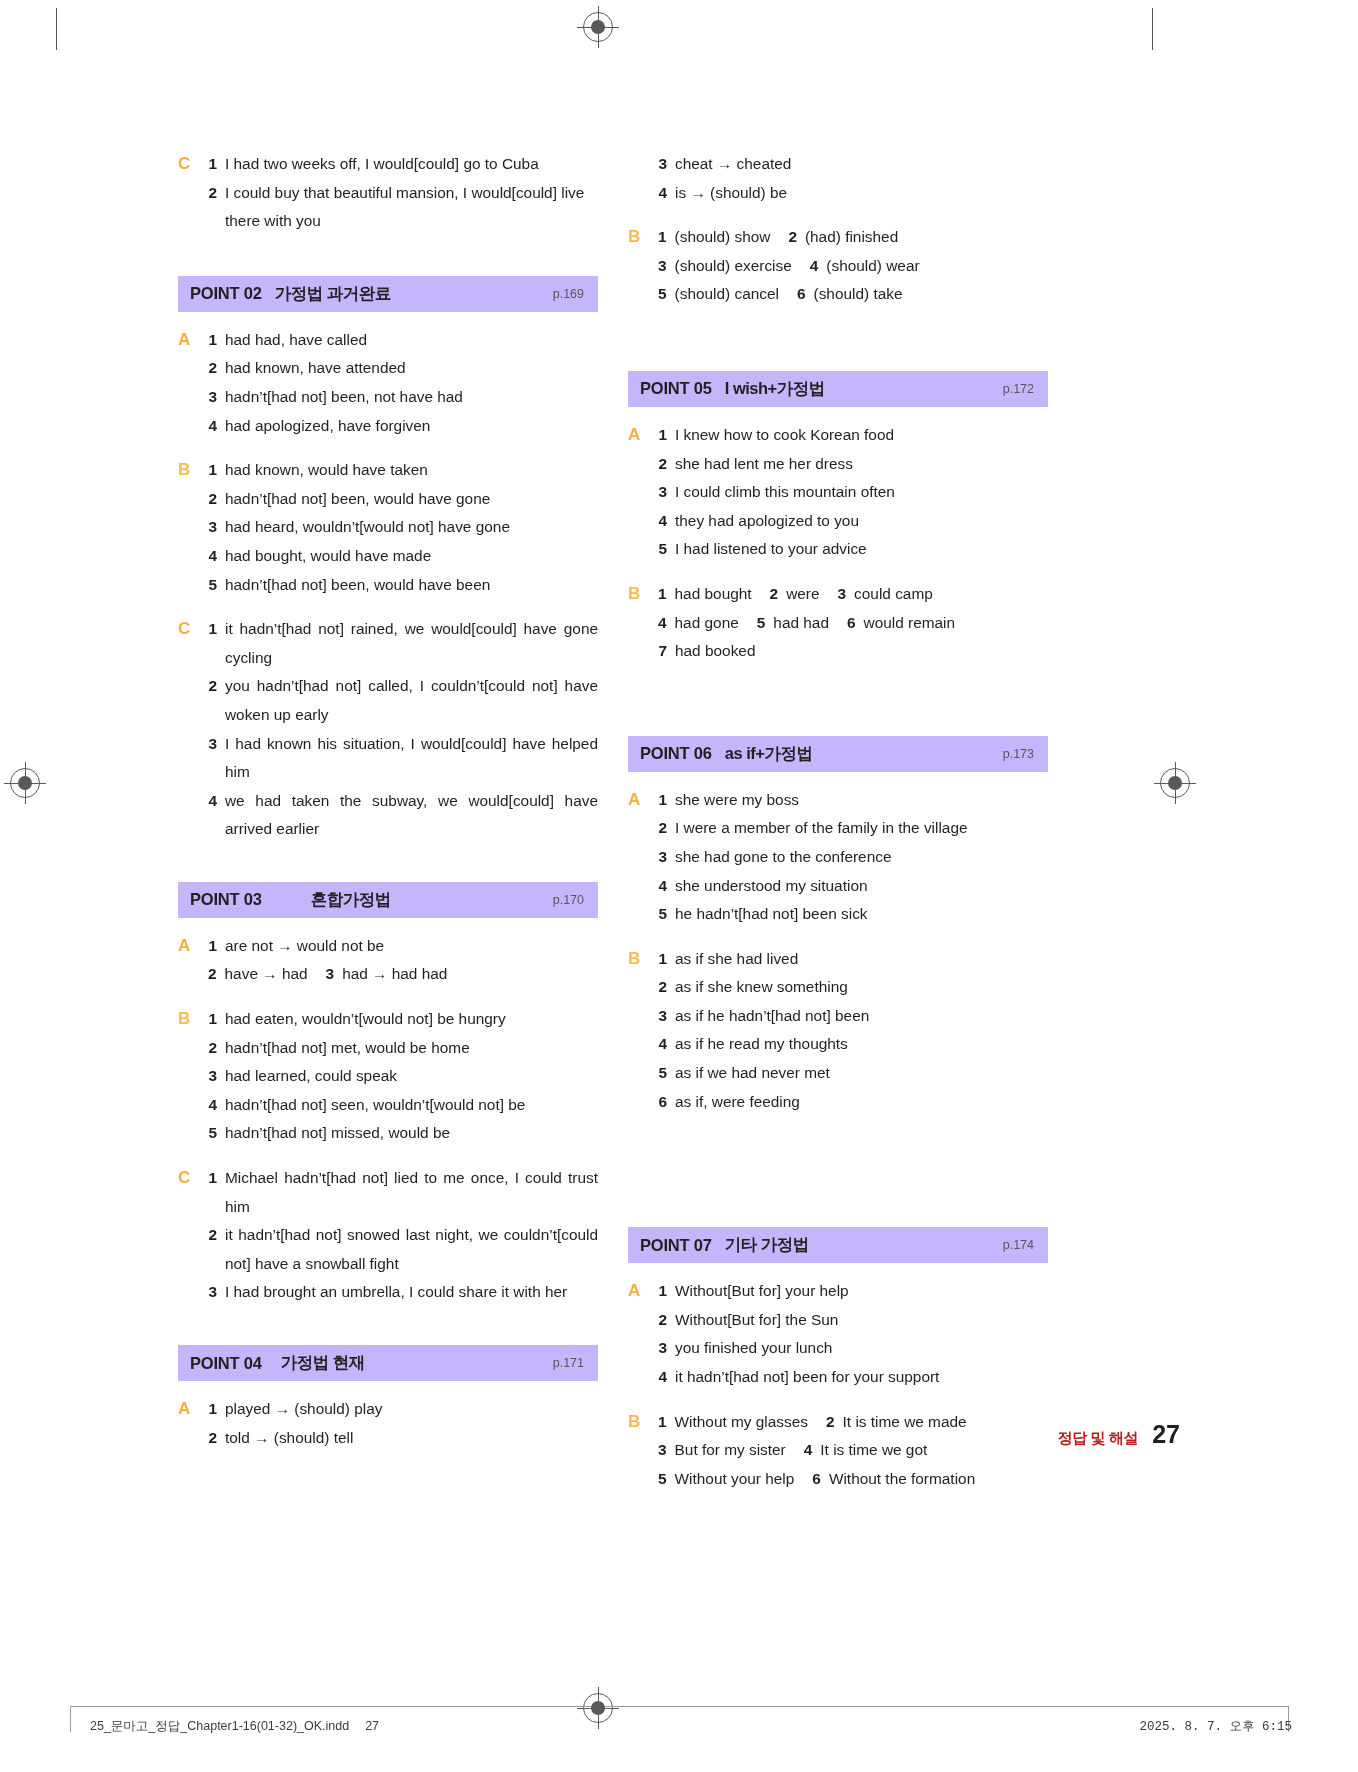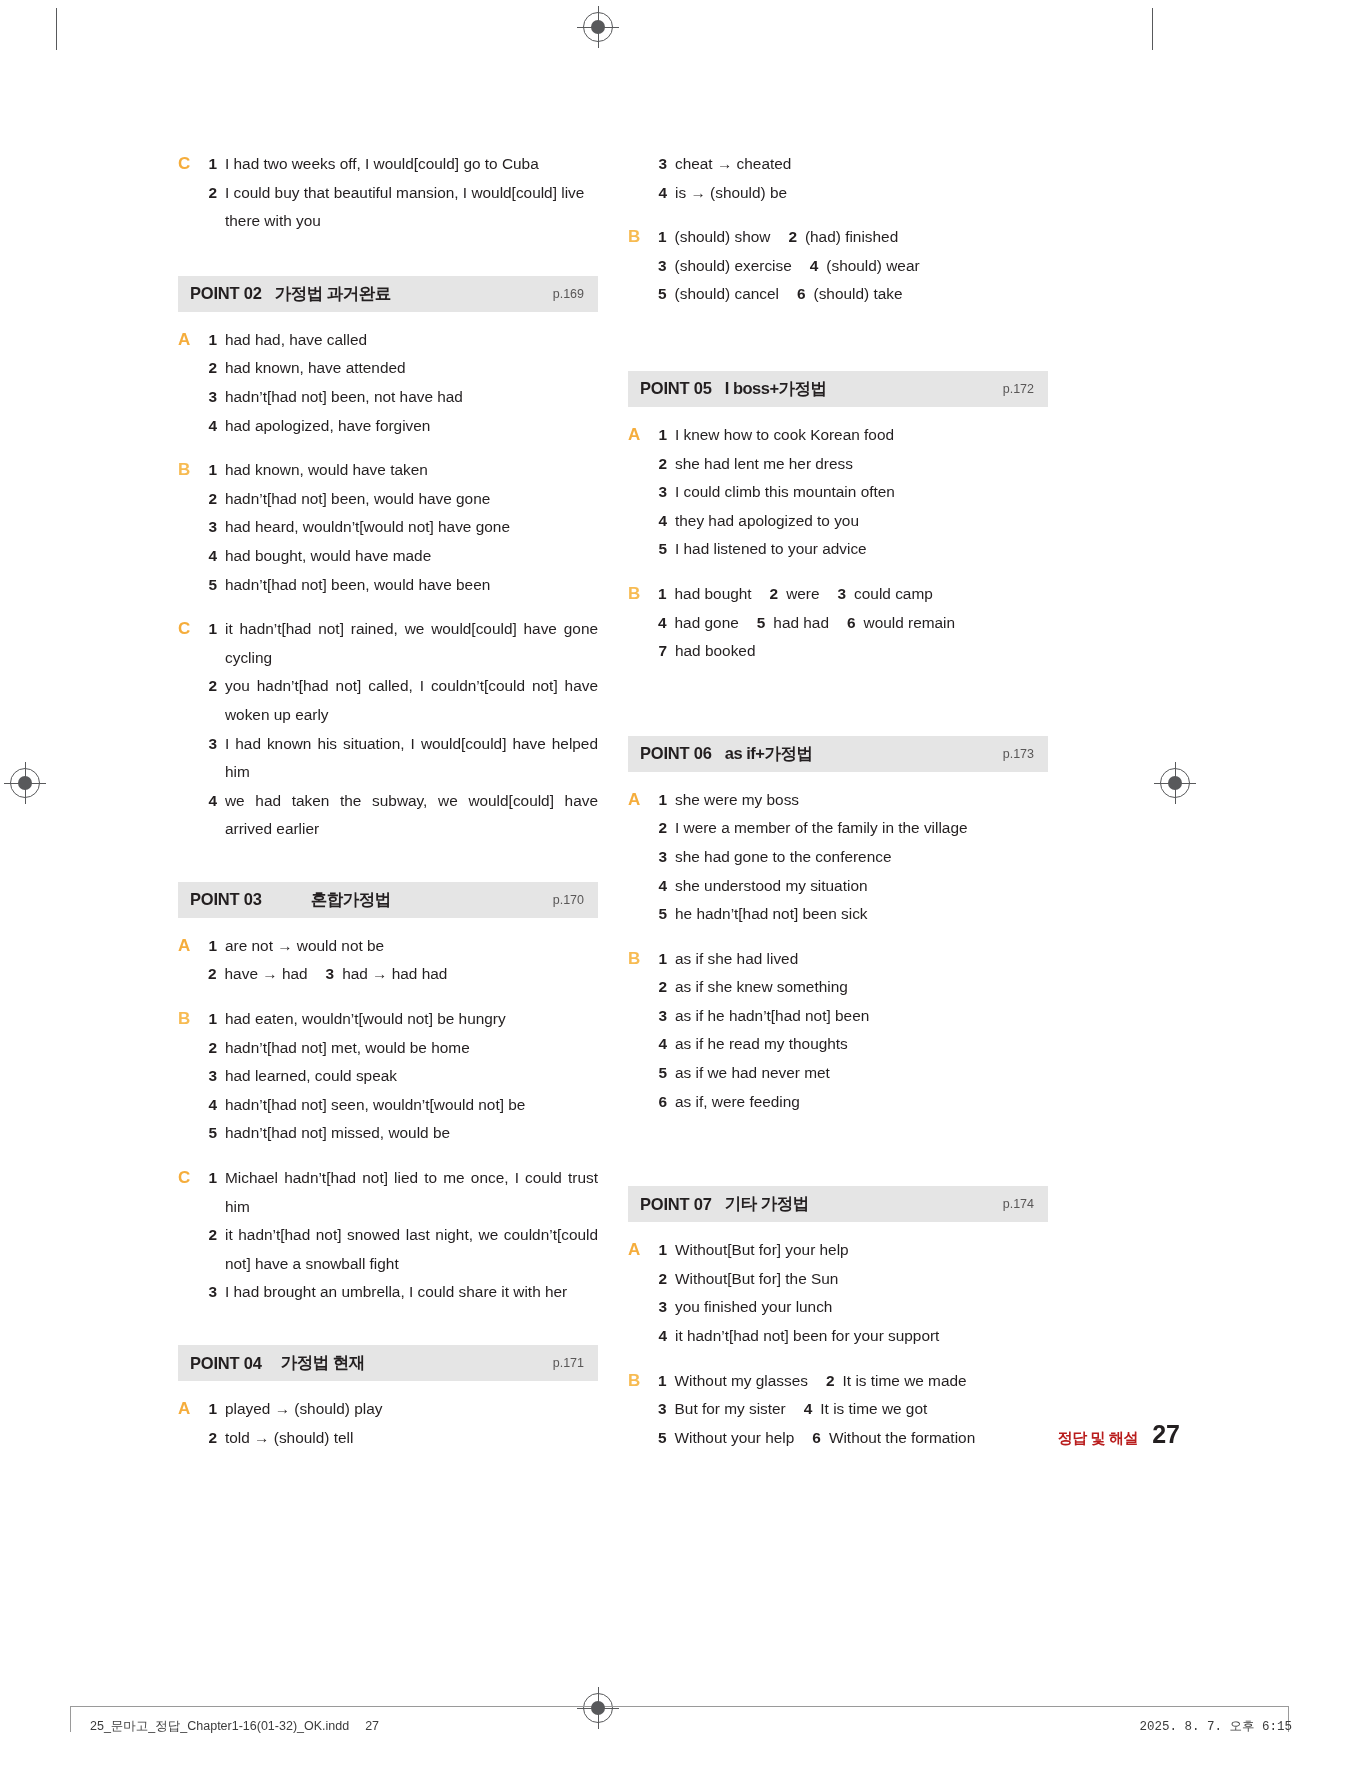--- a/index.html
+++ b/index.html
@@ -57,21 +57,21 @@
   .col {
     position: absolute;
     width: 420px;
     top: 150px;
   }
   .col-left  { left: 178px; }
   .col-right { left: 628px; }
 
   
   .point-bar {
-    background: #e5e5e5;
+    background: #c4b5fd;
     height: 36px;
     display: flex;
     align-items: center;
     padding: 0 14px 0 12px;
     box-sizing: border-box;
     margin-top: 34px;
     margin-bottom: 14px;
     position: relative;
   }
   .point-bar .pt-label {
@@ -452,21 +452,21 @@
             </span>
             <span class="seg">
               <span class="n">6</span>
               <span>(should) take</span>
             </span>
           </div>
         </div>
       </div>
       <div class="point-bar" style="margin-top: 62px;">
         <span class="pt-label">POINT 05</span>
-        <span class="pt-title">I boss+가정법</span>
+        <span class="pt-title">I wish+가정법</span>
         <span class="pt-page">p.172</span>
       </div>
       <div class="group">
         <div class="group-letter letter-a">A</div>
         <div class="group-items">
           <div class="ans-line">
             <span class="ans-num">1</span>
             <span class="ans-text">I knew how to cook Korean food</span>
           </div>
           <div class="ans-line">
@@ -576,21 +576,21 @@
           <div class="ans-line">
             <span class="ans-num">5</span>
             <span class="ans-text">as if we had never met</span>
           </div>
           <div class="ans-line">
             <span class="ans-num">6</span>
             <span class="ans-text">as if, were feeding</span>
           </div>
         </div>
       </div>
-      <div class="point-bar" style="margin-top: 70px;">
+      <div class="point-bar" style="margin-top: 111px;">
         <span class="pt-label">POINT 07</span>
         <span class="pt-title">기타 가정법</span>
         <span class="pt-page">p.174</span>
       </div>
       <div class="group">
         <div class="group-letter letter-a">A</div>
         <div class="group-items">
           <div class="ans-line">
             <span class="ans-num">1</span>
             <span class="ans-text">Without[But for] your help</span>

